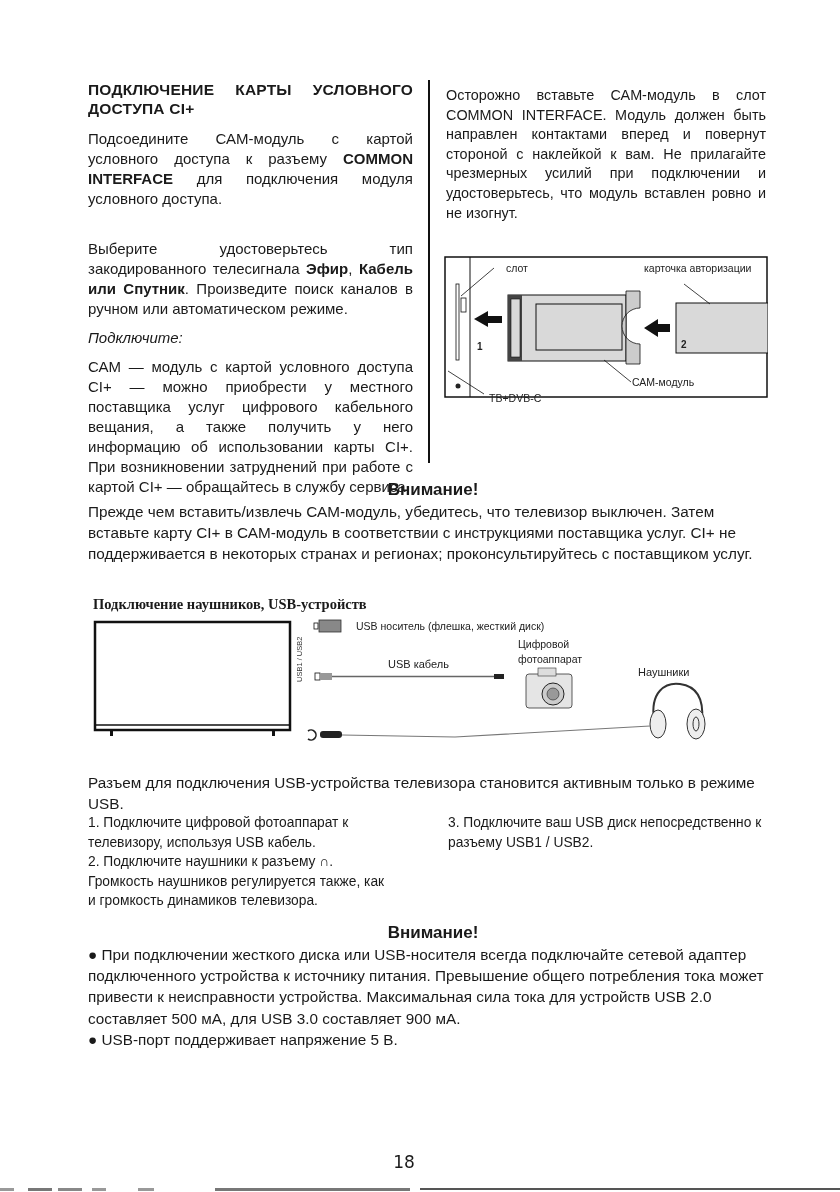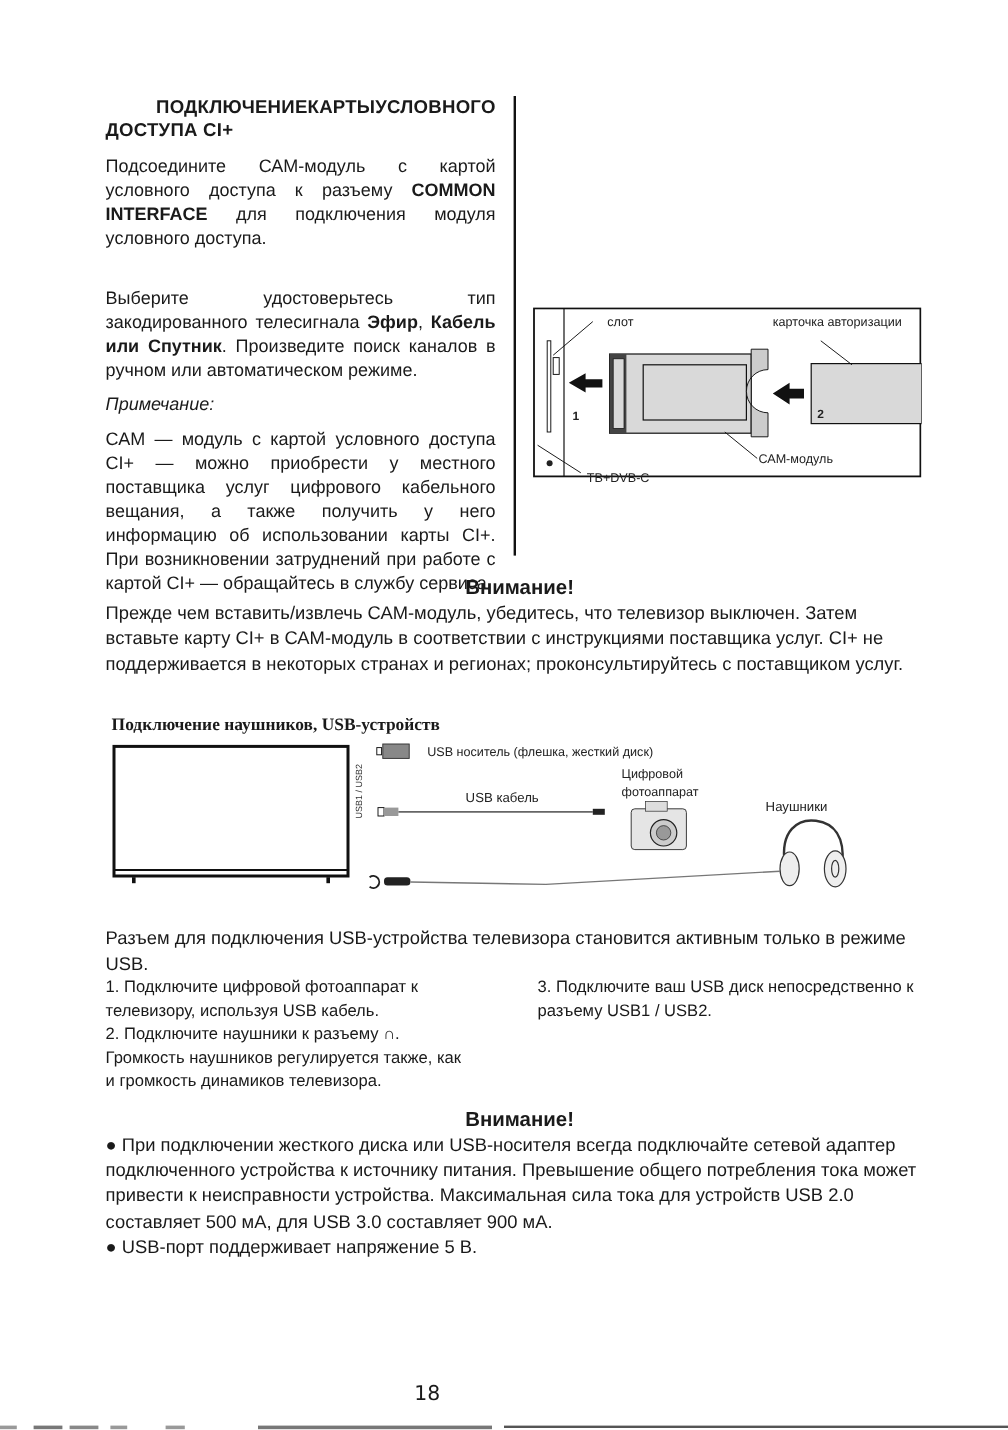--- a/index.html
+++ b/index.html
@@ -2,56 +2,57 @@
 <html><head>
 <meta charset="utf-8">
 <style>
   html, body { margin:0; padding:0; background:#fff; }
   body { width:840px; height:1192px; position:relative; overflow:hidden;
          font-family:"Liberation Sans", sans-serif; color:#1a1a1a; }
   .abs { position:absolute; }
   .col-left { left:88px; top:80px; width:325px; }
   .col-right { left:446px; top:80px; width:320px; }
   .h-caps { font-weight:bold; font-size:15.5px; line-height:19px; letter-spacing:0.2px; text-align:justify; text-align-last:left; }
-  .h-caps-line1 { display:flex; justify-content:flex-end; }
+  .h-caps-line1 { display:flex; justify-content:space-between; }
   .p { font-size:15px; line-height:20px; text-align:justify; margin:0; }
   .p b { font-weight:bold; }
   .note { font-style:italic; font-size:15px; line-height:20px; margin:0; }
   .vrule { left:428px; top:80px; width:2px; height:383px; background:#111; }
   .h-right { font-weight:bold; font-size:15px; line-height:18px; font-family:"DejaVu Sans", sans-serif; }
   .h-right .big { font-size:16px; }
   .p-right { font-size:14.4px; line-height:19.6px; text-align:justify; margin:0; }
   .att-title { font-weight:bold; font-size:17px; line-height:22px;text-align:center; }
   .att-text { font-size:15.3px; line-height:21.2px; margin:0; }
   .sec-title { font-weight:bold; font-size:14.5px;font-family:Liberation Serif, serif; }
   .list-text { font-size:13.8px; line-height:19.5px; margin:0; }
-  .pagenum { left:0; width:712px; top:1152px; text-align:center; font-family:"DejaVu Sans", sans-serif; font-size:17px; }
+  .pagenum { left:0; width:712px; top:1152px; text-align:center; font-family:"DejaVu Sans", sans-serif; font-size:17px;padding-left:48px; }
   .footer-strip { left:0; top:1186px; width:840px; height:6px; }
 </style>
 </head>
 <body>
 
 <div class="abs col-left">
   <div class="h-caps">
     <div class="h-caps-line1">
       <span>ПОДКЛЮЧЕНИЕ</span>
       <span>КАРТЫ</span>
       <span>УСЛОВНОГО</span>
     </div>
     <div>ДОСТУПА CI+</div>
   </div>
   <p class="p" style="margin-top:11px;"><span>Подсоедините САМ-модуль с картой условного доступа к разъему </span><b>COMMON INTERFACE</b><span> для подключения модуля условного доступа.</span></p>
   <p class="p" style="margin-top:30px;"><span>Выберите удостоверьтесь тип закодированного телесигнала </span><b>Эфир</b><span>, </span><b>Кабель или Спутник</b><span>. Произведите поиск каналов в ручном или автоматическом режиме.</span></p>
-  <p class="note" style="margin-top:9px;">Примечание:</p>
+  <p class="note" style="margin-top:9px;">Подключите:</p>
   <p class="p" style="margin-top:9px;">САМ — модуль с картой условного доступа CI+ — можно приобрести у местного поставщика услуг цифрового кабельного вещания, а также получить у него информацию об использовании карты CI+. При возникновении затруднений при работе с картой CI+ — обращайтесь в службу сервиса.</p>
 </div>
 
 <div class="abs vrule"></div>
 
 <div class="abs col-right">
+  <p class="p-right" style="margin-top:6px;">Осторожно вставьте САМ-модуль в слот COMMON INTERFACE. Модуль должен быть направлен контактами вперед и повернут стороной с наклейкой к вам. Не прилагайте чрезмерных усилий при подключении и удостоверьтесь, что модуль вставлен ровно и не изогнут.</p>
 </div>
 
 <svg class="abs" style="left:444px; top:256px;" width="324" height="146" viewBox="0 0 324 146">
   <rect x="1" y="1" width="322" height="140" fill="#fff" stroke="#111" stroke-width="1.5"></rect>
   <line x1="26" y1="1" x2="26" y2="141" stroke="#111" stroke-width="1"></line>
   <rect x="12" y="28" width="3" height="76" fill="#fff" stroke="#111" stroke-width="0.8"></rect>
   <rect x="17" y="42" width="5" height="14" fill="#fff" stroke="#111" stroke-width="0.8"></rect>
   <line x1="17" y1="40" x2="50" y2="12" stroke="#111" stroke-width="0.8"></line>
   <text x="62" y="16" font-family="Liberation Sans, sans-serif" font-size="10.5" fill="#222">слот</text>
   <polygon points="30,63 44,55 44,60 58,60 58,67 44,67 44,71" fill="#111"></polygon>

